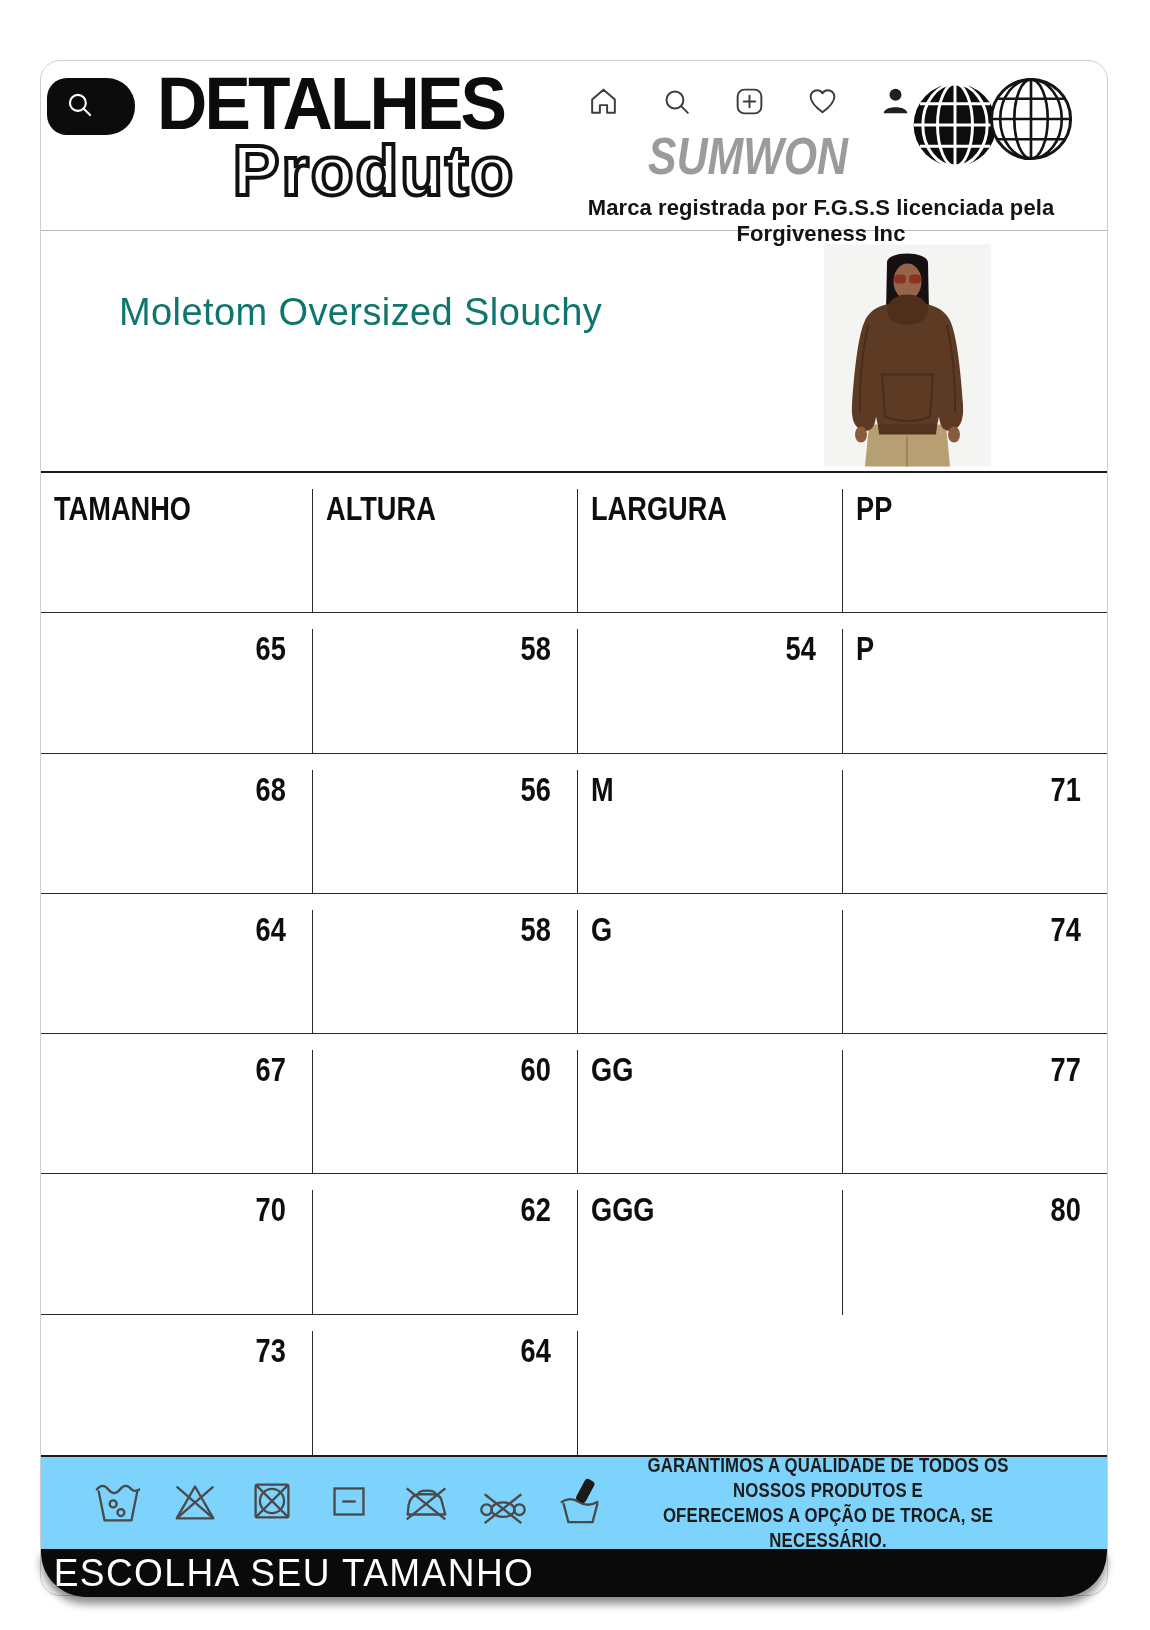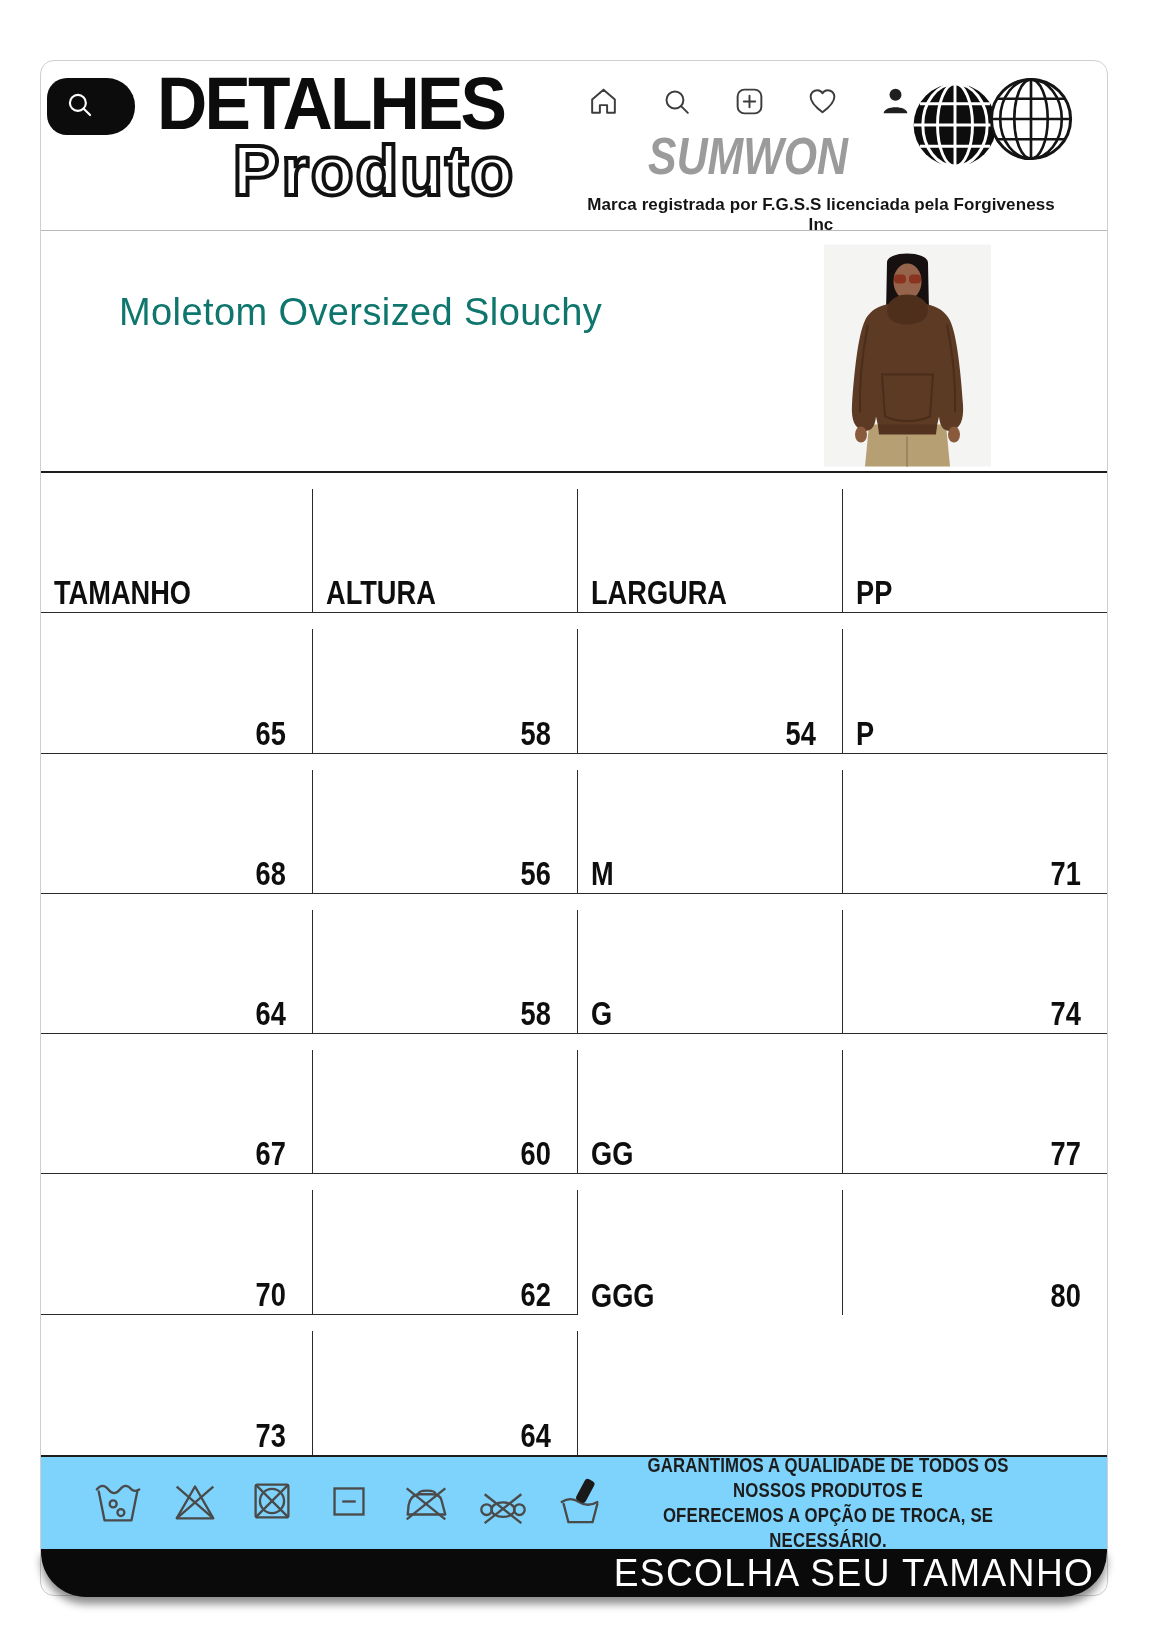--- a/index.html
+++ b/index.html
@@ -1,66 +1,66 @@
 <!DOCTYPE html>
 <html><head>
 <meta charset="utf-8">
 <style>
   * { margin:0; padding:0; box-sizing:border-box; }
   html,body { width:1150px; height:1630px; background:#ffffff; font-family:"Liberation Sans", sans-serif; }
   .card { position:absolute; left:40px; top:60px; width:1068px; height:1536px;
-          background:#fff; border:1px solid #cfcfcf; border-radius:14px; }
+          background:#fff; border:1px solid #cfcfcf; border-radius:20px; }
 
   
   .header { position:relative; height:170px; border-bottom:1px solid #b9b9b9; }
   .search-pill { position:absolute; left:6px; top:17px; width:88px; height:57px;
                  background:#0c0c0c; border-radius:20px 28px 28px 20px;
                  display:flex; align-items:center; padding-left:16px; cursor:pointer; }
   .title1 { position:absolute; left:116px; top:0px; font-size:74px; font-weight:800;
             letter-spacing:-3px; color:#0c0c0c; transform:scaleX(0.94); transform-origin:left; z-index:1; }
   .title2-svg { position:absolute; left:148px; top:56px; z-index:2; }
   .title2-svg text { font-family:"Liberation Sans", sans-serif; font-weight:800; font-size:70px; letter-spacing:2px; }
   .nav-icons { position:absolute; left:546px; top:24px; display:flex; gap:40px; align-items:center; }
   .nav-icons > span { display:inline-flex; cursor:pointer; }
   .globes { position:absolute; left:868px; top:18px; display:flex; }
   .globe2 { margin-left:-14px; margin-top:-4px; }
   .brand { position:absolute; left:542px; top:66px; width:330px; text-align:center;
            font-size:51px; font-weight:800; font-style:italic; color:#9b9b9b;
            letter-spacing:0px; transform:scaleX(0.84); transform-origin:center; }
   .trademark { position:absolute; left:534px; top:134px; width:492px; text-align:center;
-               font-size:17px; font-weight:700; color:#141414; letter-spacing:0.1px; }
+               font-size:22px; font-weight:700; color:#141414; letter-spacing:0.1px; }
 
   
   .product { position:relative; height:240px; }
   .product-name { position:absolute; left:78px; top:60px; font-size:38px; font-weight:400;
                   color:#0f766e; letter-spacing:0.4px; }
   .hero { position:absolute; left:783px; top:13px; width:167px; height:223px; }
 
   
   .size-table { height:986px; display:grid; grid-template-columns:272px 265px 265px auto;
                 grid-template-rows:repeat(7, 1fr); border-top:2px solid #1d1d1d; border-bottom:2px solid #1d1d1d; }
   .cell { border-right:1px solid #2a2a2a; border-bottom:1px solid #2a2a2a;
-          display:flex; align-items:flex-end; overflow:hidden;margin-top:16px; }
+          display:flex; align-items:flex-start; overflow:hidden;margin-top:16px; }
   .cell:nth-child(4n) { border-right:none; }
   .cell.last-row { border-bottom:none; }
   .cell .t { font-weight:700; color:#0e0e0e; transform:scaleX(0.8); }
   .cell.head .t { font-size:38px; transform-origin:left; }
   .cell.label { padding-left:13px; }
   .cell.label .t { font-size:34px; transform-origin:left; }
   .cell.num { justify-content:flex-end; padding-right:26px; }
   .cell.num .t { font-size:34px; transform-origin:right; }
 
   
   .care-footer { height:92px; background:#7dd3fc; display:flex; align-items:center; }
   .care-icons { display:flex; gap:23px; padding-left:50px; align-items:center; }
   .guarantee { margin-left:auto; margin-right:58px; width:520px; text-align:center;
                font-weight:700; color:#1c1c1c; font-size:19.5px; line-height:1.28;
                transform:scaleX(0.86); transform-origin:center; letter-spacing:0.2px; }
   .cta-bar { height:48px; background:#0a0a0a; border-radius:0 0 45px 45px;
-             display:flex; align-items:center; justify-content:flex-end;
+             display:flex; align-items:center; justify-content:flex-start;
              box-shadow:0 7px 9px rgba(0,0,0,0.45); cursor:pointer; }
   .cta-bar .t { color:#fff; font-size:39px; font-weight:400; letter-spacing:1.5px;
                 transform:scaleX(0.95); }
 </style>
 </head>
 <body>
 
 <div class="card">
 
   <div class="header">

